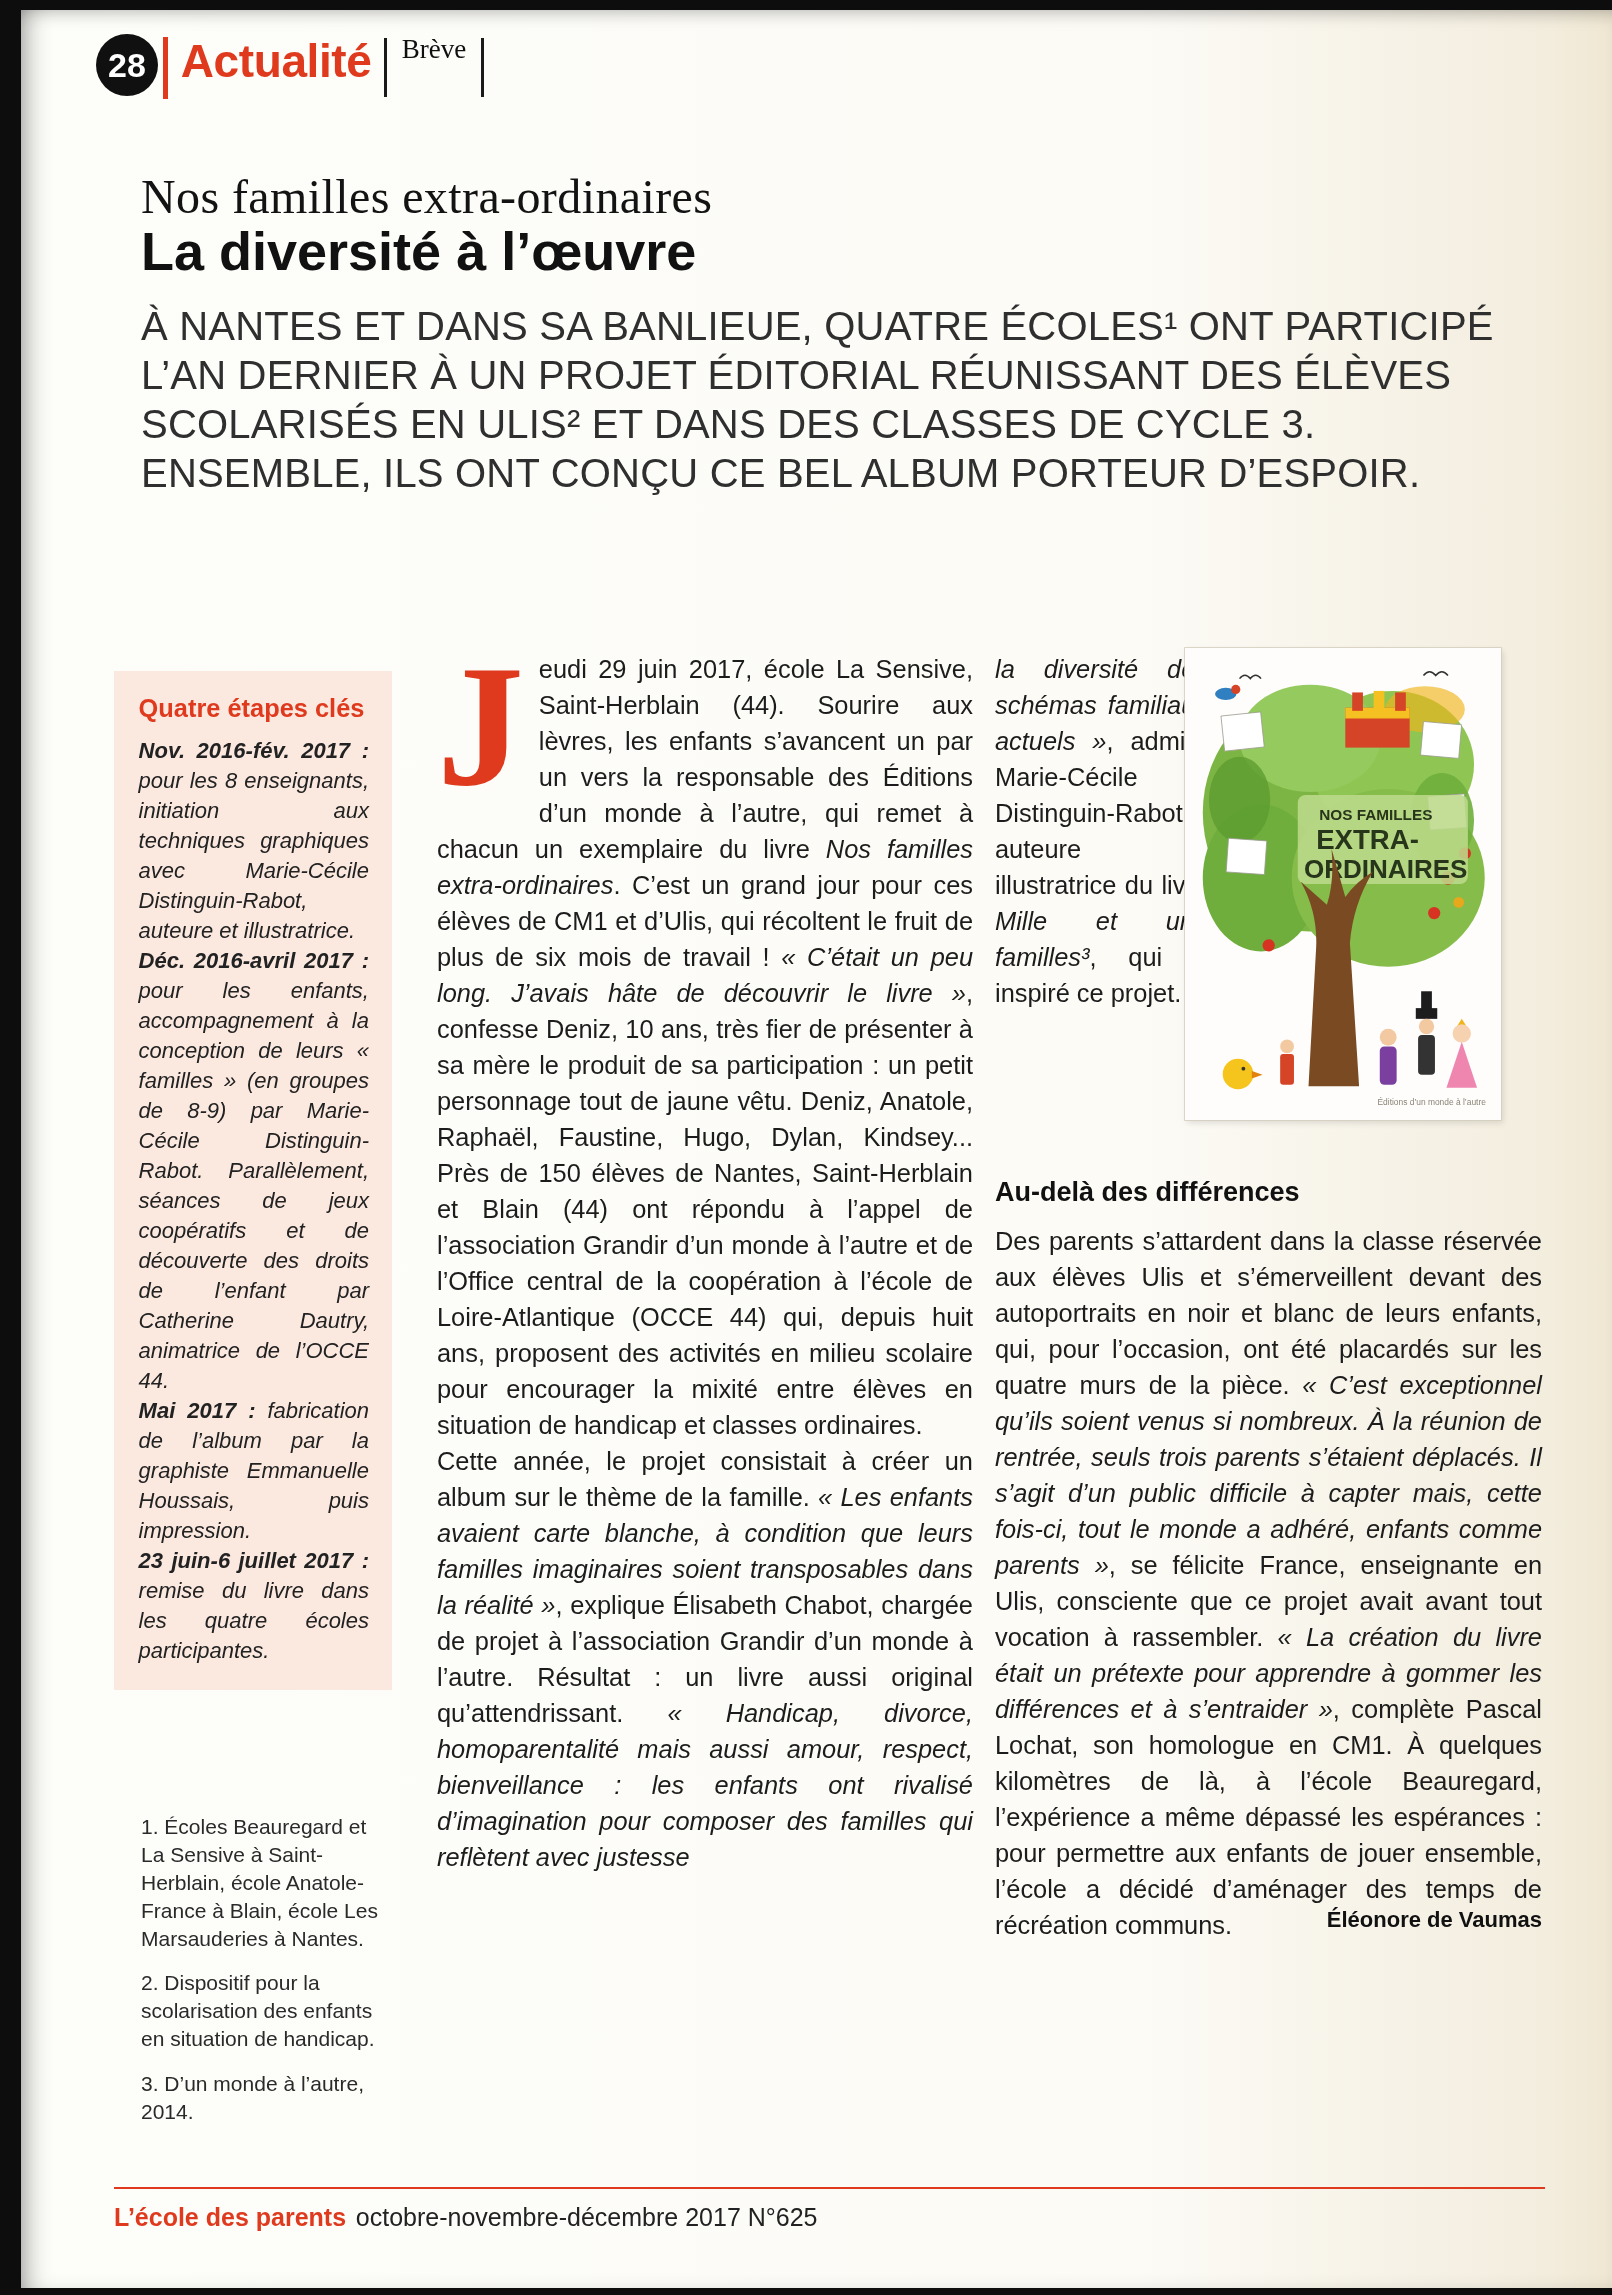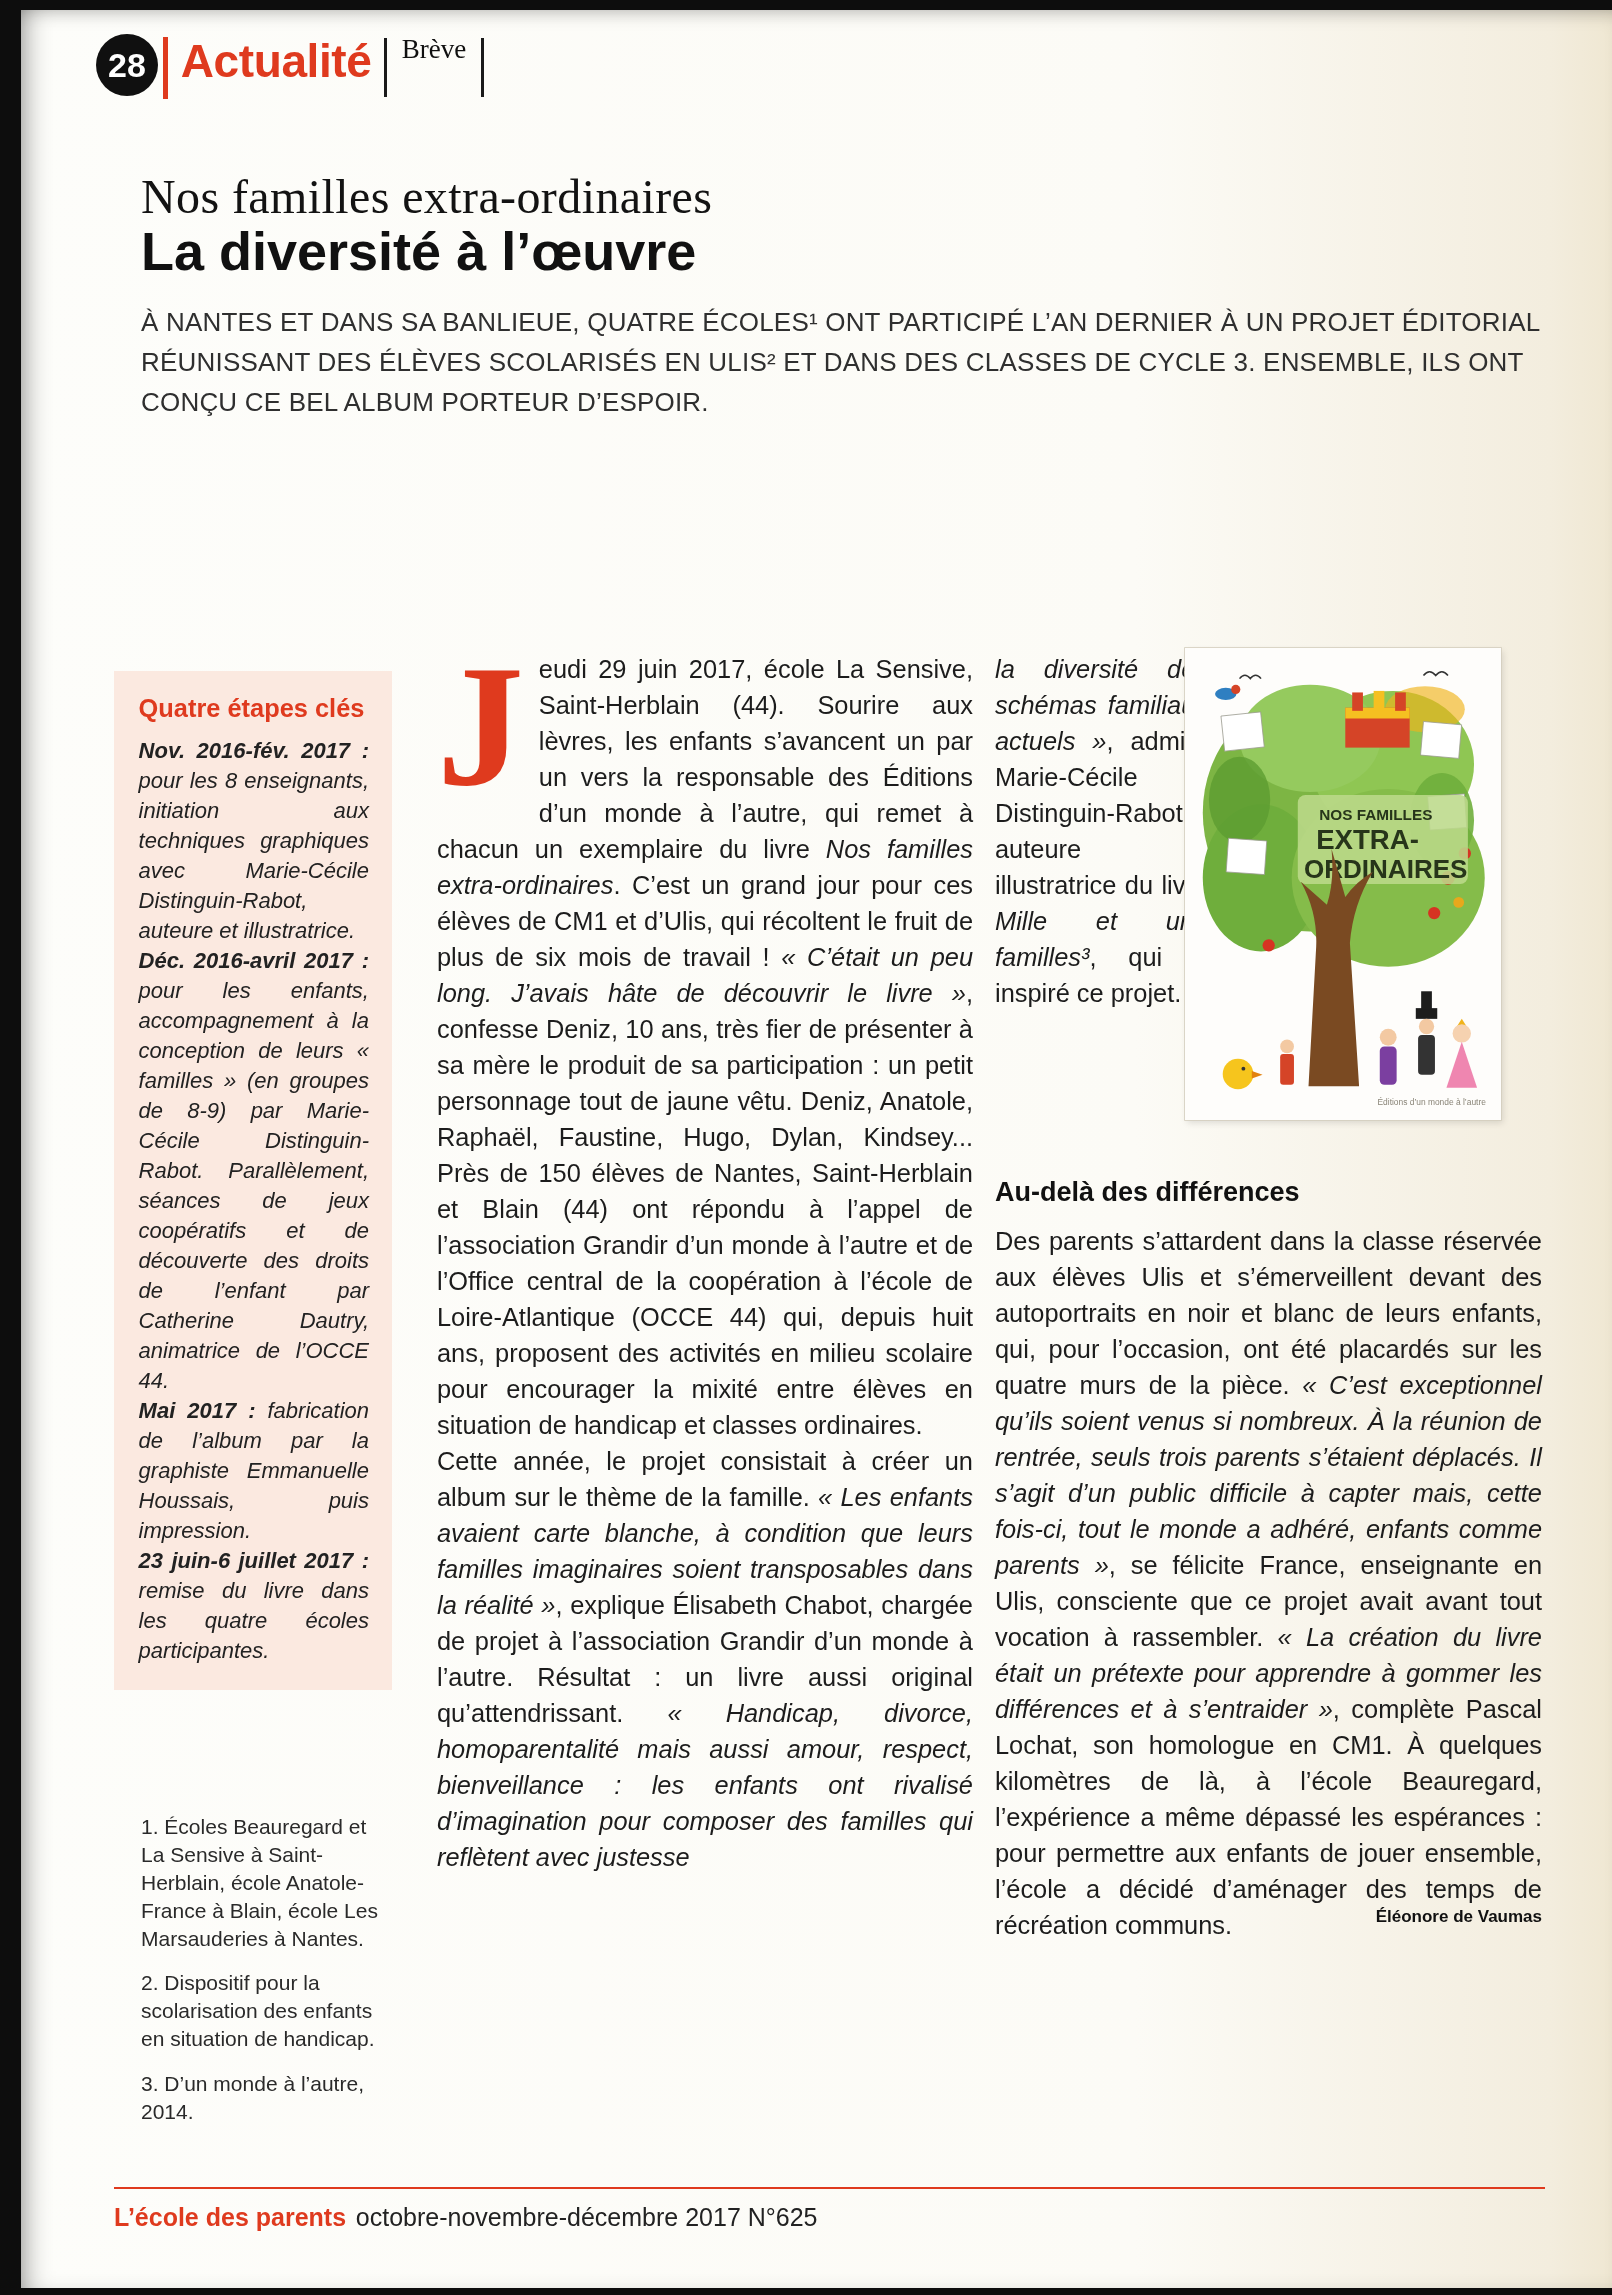--- a/index.html
+++ b/index.html
@@ -35,21 +35,21 @@
     position:absolute; left:120px; top:162px;
     font-family:"Liberation Serif", serif; font-weight:normal;
     font-size:48px; color:#131313; letter-spacing:0.4px; line-height:1.05;
   }
   .title {
     position:absolute; left:120px; top:213px;
     font-size:54px; font-weight:bold; color:#111; line-height:1.05;
   }
   .standfirst {
     position:absolute; left:120px; top:292px; width:1406px;
-    font-size:26px; line-height:40px; color:#2f2f2f; letter-spacing:0.2px;
+    font-size:40px; line-height:49px; color:#2f2f2f; letter-spacing:0.2px;
   }
 
   
   .keybox {
     position:absolute; left:93px; top:661px; width:278px; min-height:957px;
     background:var(--box-bg); padding:23px 23px 24.6px 24.6px;
   }
   .keybox-title { font-size:25.4px; font-weight:bold; color:var(--accent); margin-bottom:13px; }
   .step { font-size:22px; line-height:30px; font-style:italic; color:#222; text-align:justify; }
 
@@ -63,21 +63,21 @@
   .bd { font-weight:bold; }
   .col-mid { position:absolute; left:416px; top:641px; width:536px; }
   .col-rt  { position:absolute; left:974px; top:641px; width:213px; }
   .col-rb  { position:absolute; left:974px; top:1167px; width:547px; }
   .dropcap {
     float:left; font-family:"Liberation Serif", serif; font-weight:bold;
     color:var(--accent); font-size:174px; line-height:134px;
     margin:8.2px 14.8px 6.6px 0;
   }
   .subhead { font-size:27px; font-weight:bold; color:#111; margin-bottom:14.8px; }
-  .byline { font-size:17px; font-weight:bold; text-align:right; margin-top:-36px; color:#111; }
+  .byline { font-size:22px; font-weight:bold; text-align:right; margin-top:-36px; color:#111; }
 
   
   .cover {
     position:absolute; left:1164px; top:638px; width:316px; height:472px;
     background:#fefdfb; box-shadow:0 0 0 0.8px #d4cebd, 1.6px 2.5px 6.6px rgba(0,0,0,.12);
   }
   .cover svg { display:block; width:100%; height:100%; }
 
   
   .footer-rule { position:absolute; left:93px; top:2177px; width:1431px; height:2.5px; background:var(--accent); }

